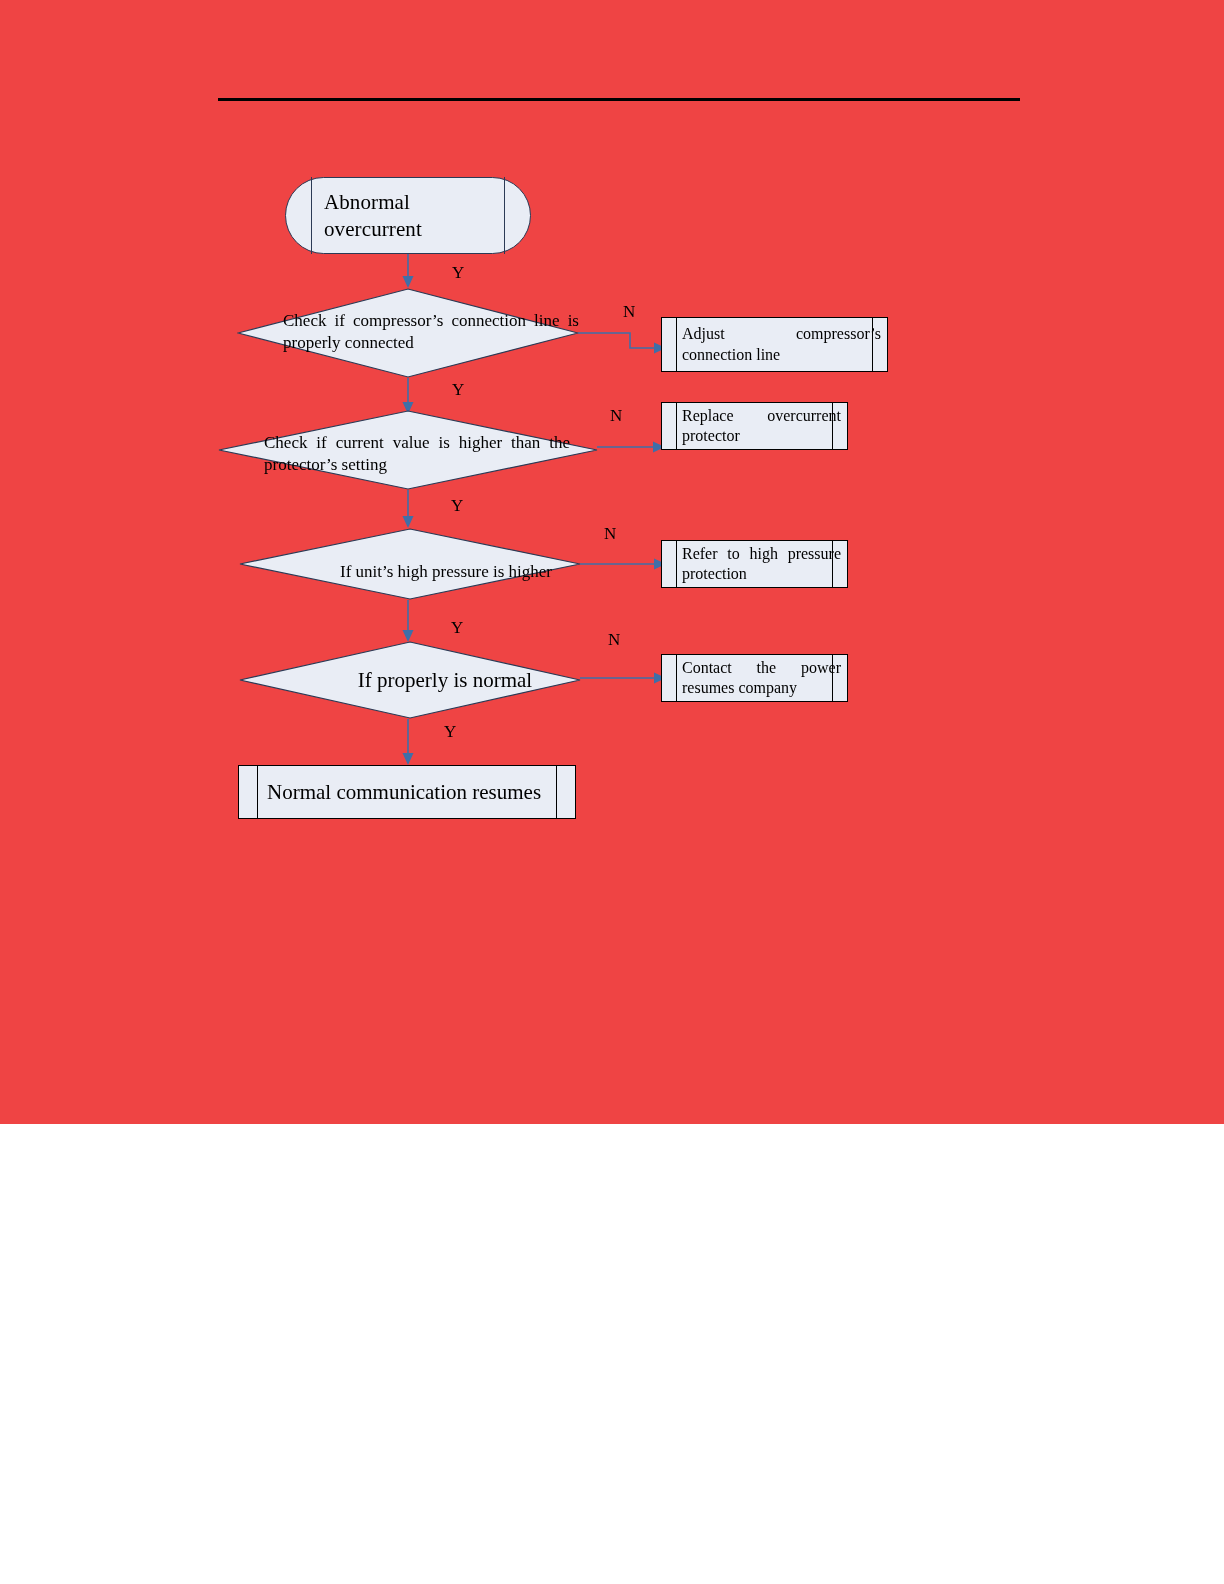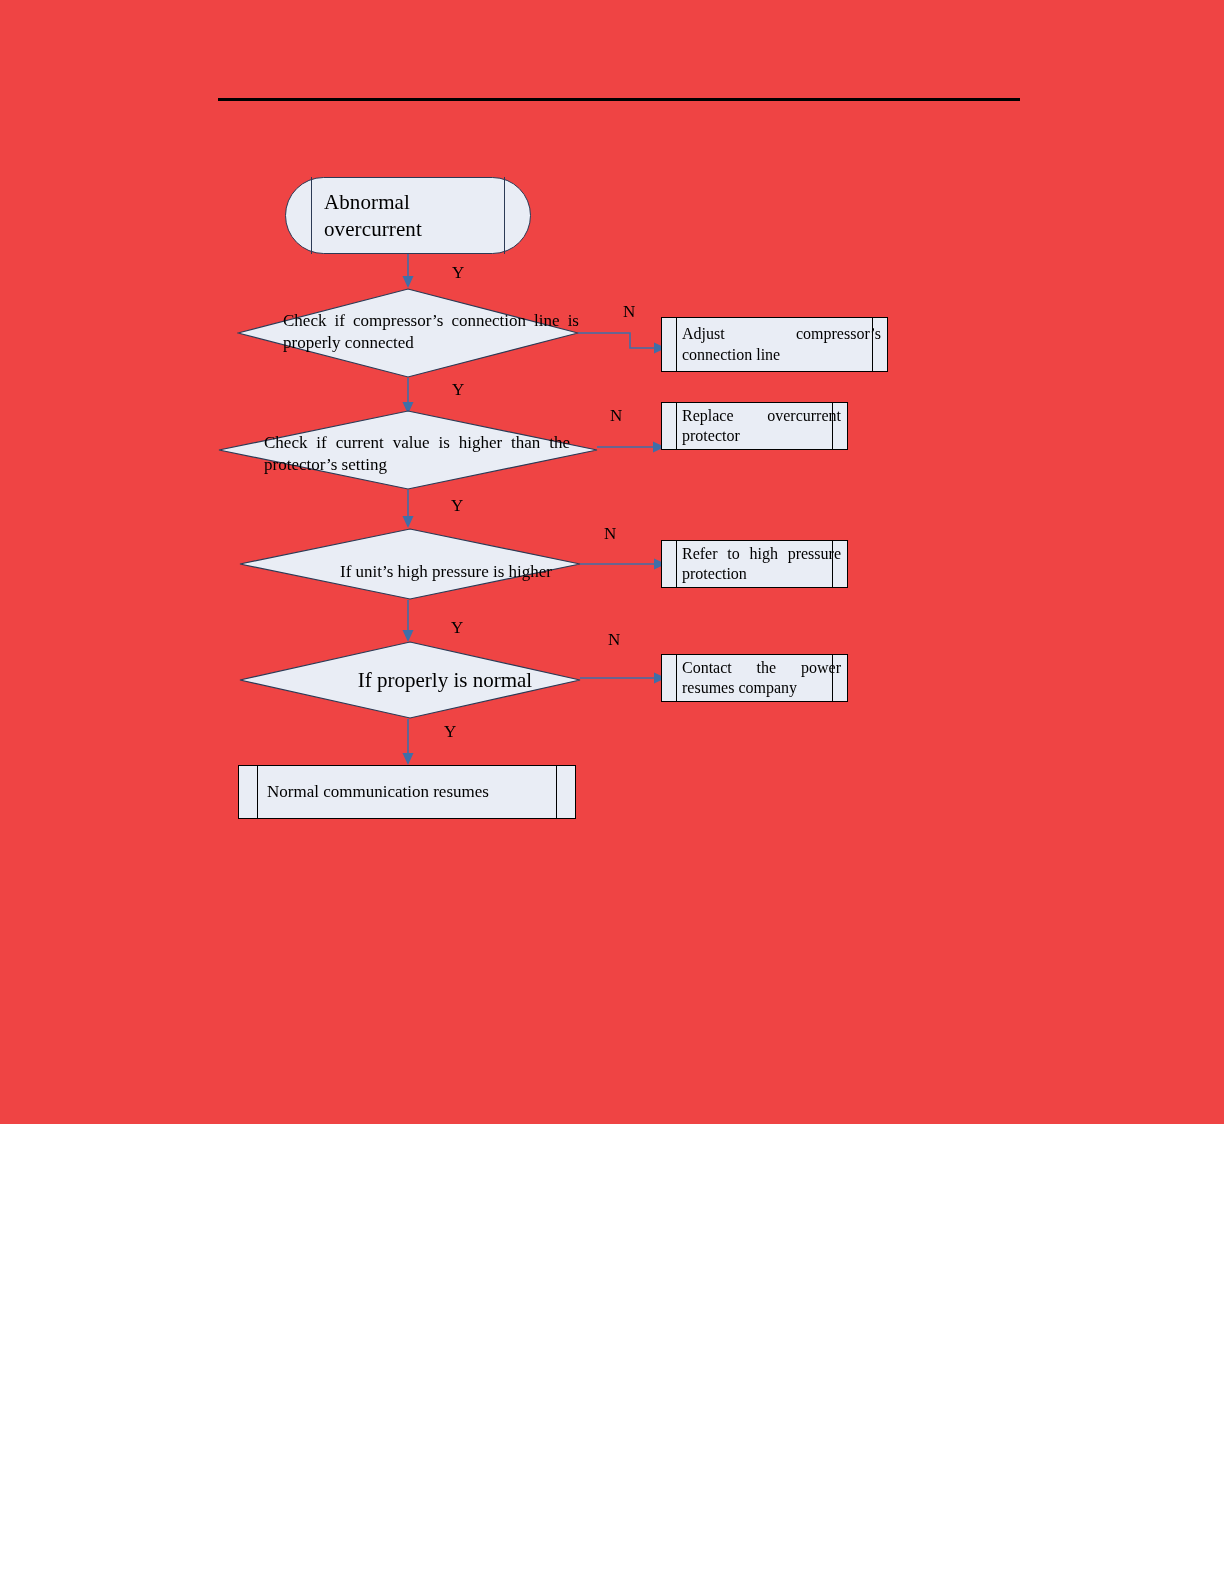--- a/index.html
+++ b/index.html
@@ -95,21 +95,21 @@
     z-index: 2;
     padding: 0 6px 0 20px;
     text-align: justify;
     text-align-last: left;
     font-size: 16px;
     line-height: 1.26;
   }
 
   
   .procbox.result .node-text {
-    font-size: 17px;
+    font-size: 21px;
     line-height: 1.25;
     padding-left: 28px;
   }
   .procbox.result .bar-left  { left: 18px; }
   .procbox.result .bar-right { right: 18px; }
 
   
   .decision { background: transparent; }
   .decision svg {
     position: absolute;

